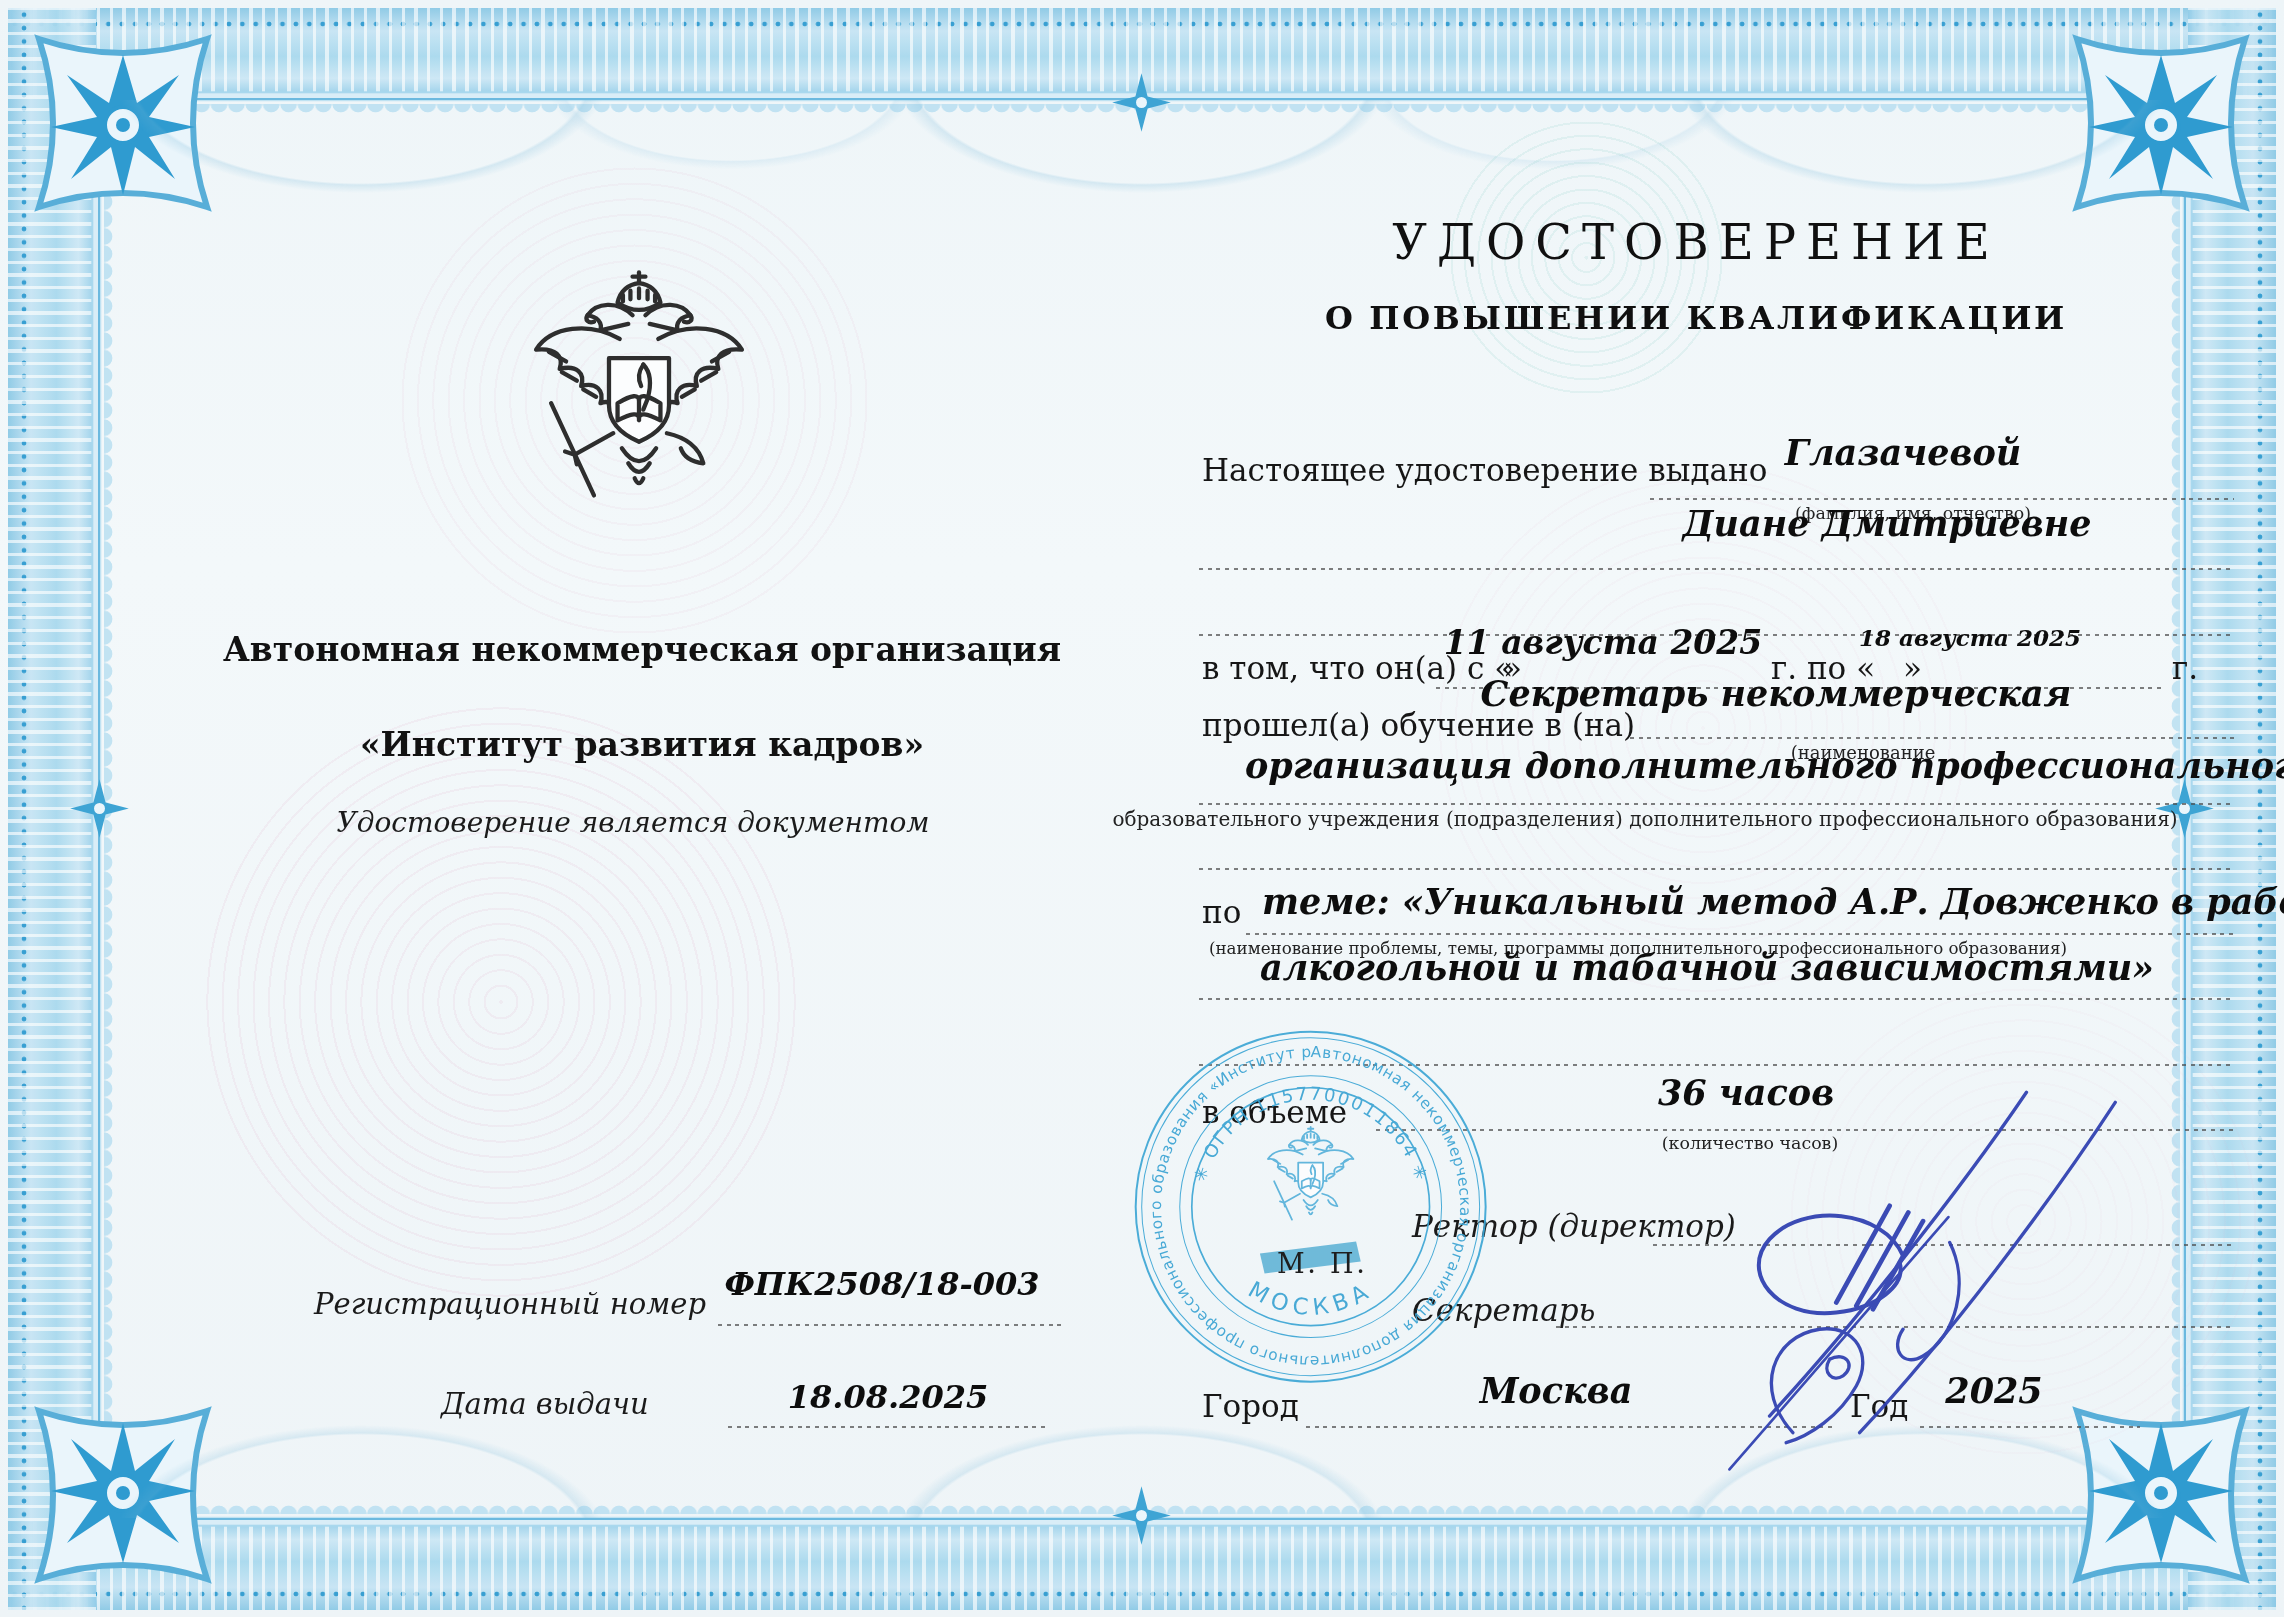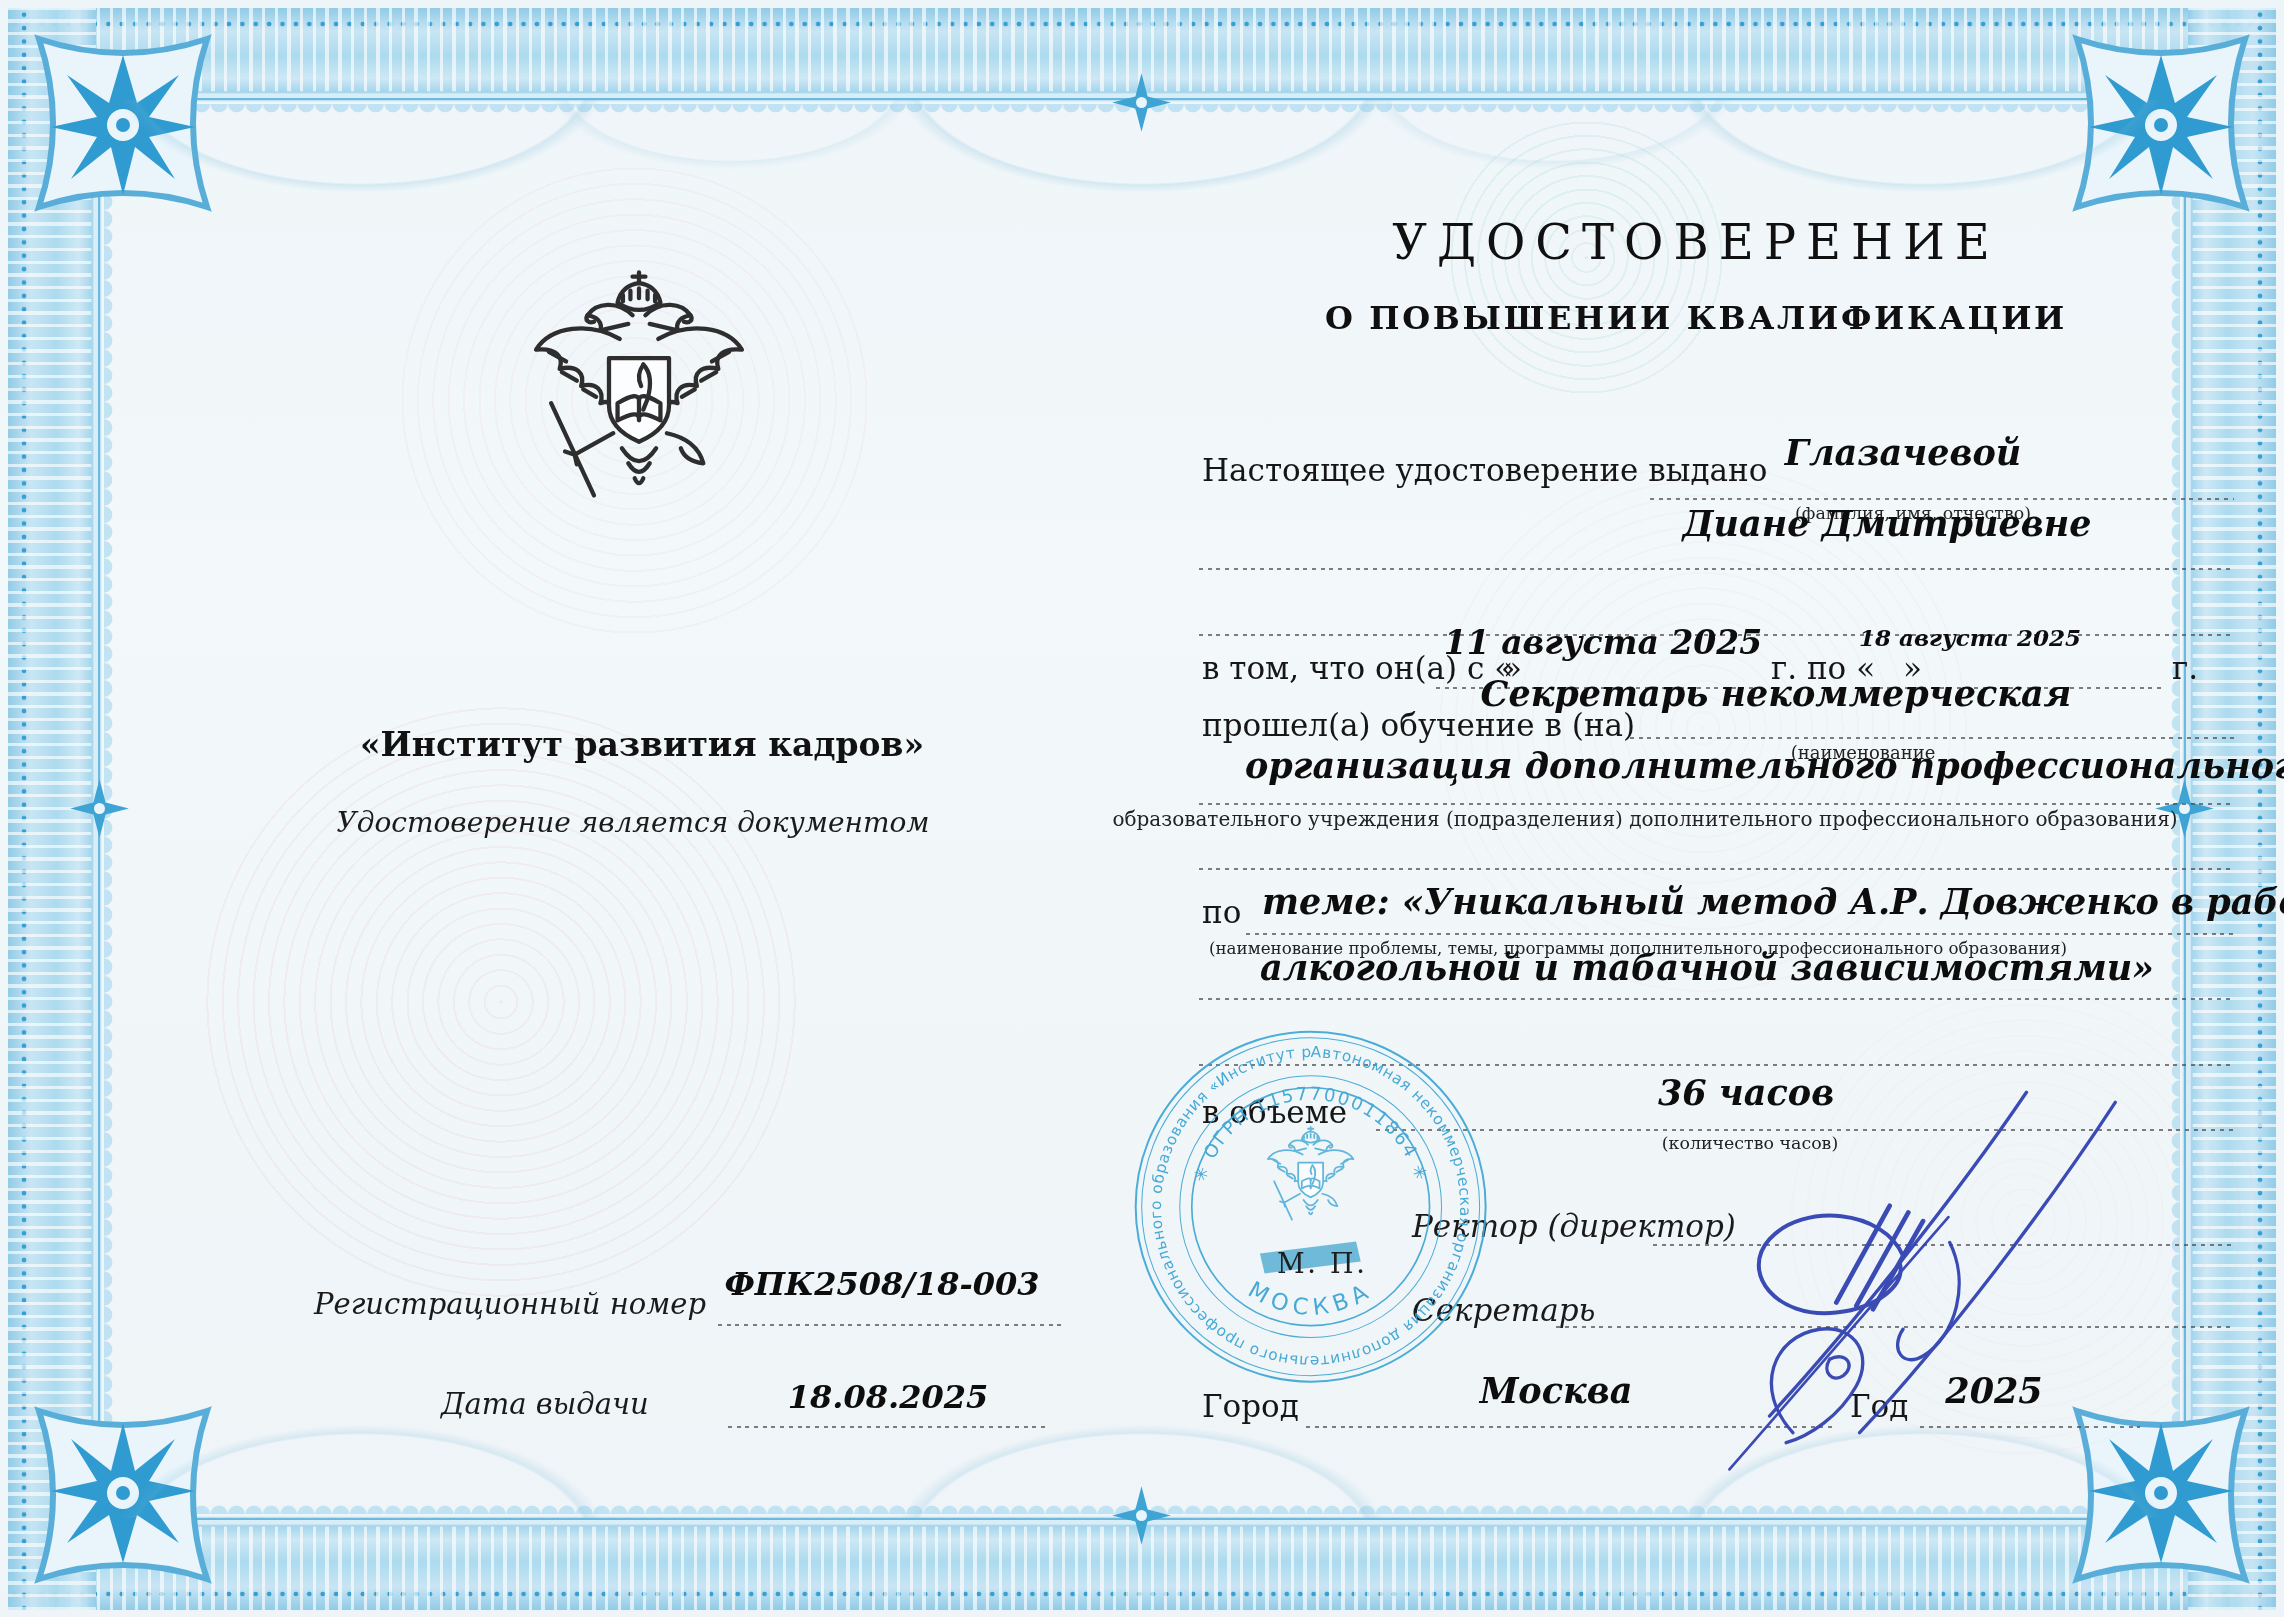--- a/index.html
+++ b/index.html
@@ -174,20 +174,21 @@
   <div class="wm wm-rings" style="left:194px;top:695px;width:614px;height:614px;opacity:.8"></div>
   <div class="wm wm-rings" style="left:394px;top:160px;width:481px;height:481px;opacity:.55"></div>
   <div class="wm wm-rings" style="left:1429px;top:454px;width:548px;height:548px;opacity:.38"></div>
   <div class="wm wm-rings" style="left:1790px;top:988px;width:467px;height:467px;opacity:.3"></div>
   <div class="wm wm-teal" style="left:1443px;top:114px;width:287px;height:287px"></div>
 
   <svg style="position:absolute;left:508px;top:266px;color:#2e2e2e" width="262" height="268" viewBox="0 0 392 402">
     <use href="#eagle" width="392" height="402"></use>
   </svg>
 
+  <div class="org" style="top:633px">Автономная некоммерческая организация</div>
   <div class="org" style="top:728px">«Институт развития кадров»</div>
 
   <div class="note" style="top:809px">Удостоверение является документом</div>
 
   <div class="lbl-i" style="left:314px;top:1289px">Регистрационный номер</div>
   <div class="hw" style="left:882px;top:1268px;font-size:32px">ФПК2508/18-003</div>
   <div class="dline" style="left:718px;top:1324px;width:344px"></div>
 
   <div class="lbl-i" style="left:441px;top:1389px">Дата выдачи</div>
   <div class="hw" style="left:888px;top:1381px;font-size:32px">18.08.2025</div>

